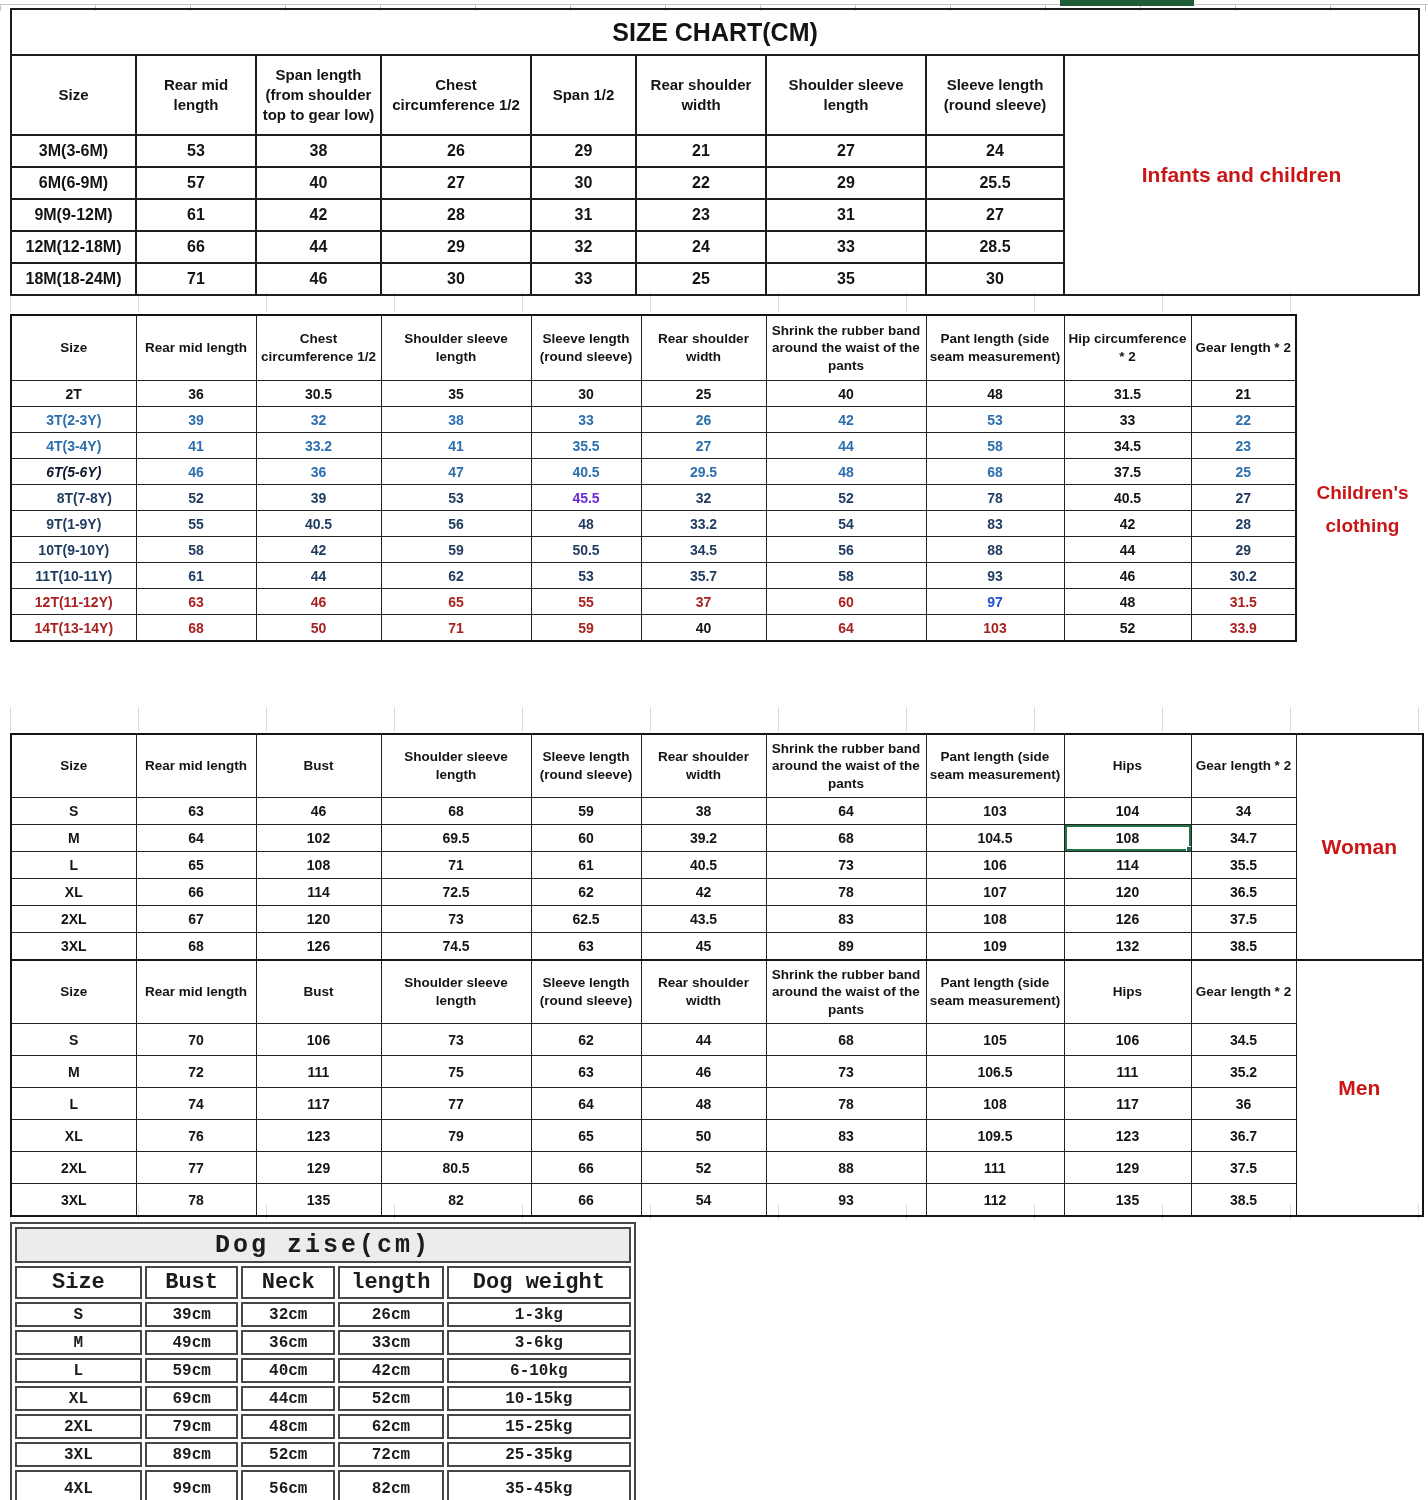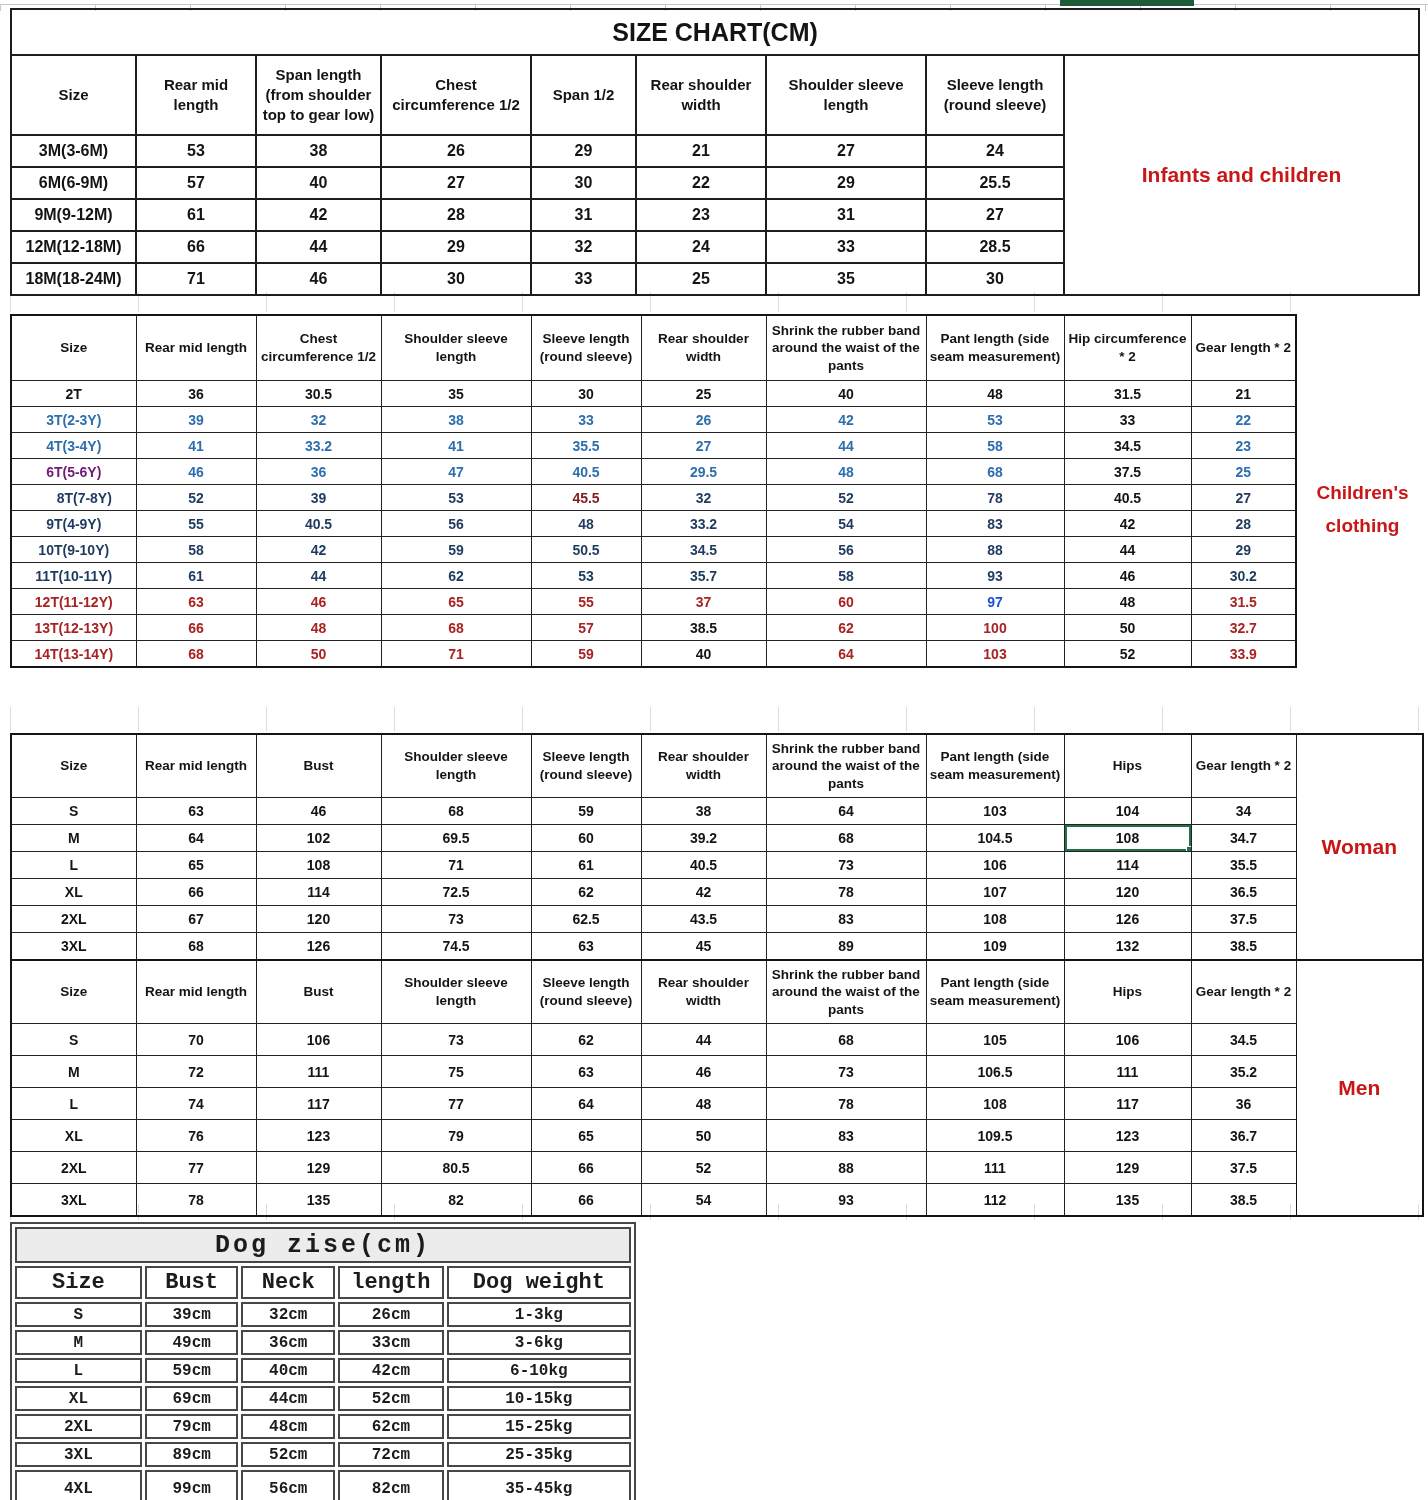--- a/index.html
+++ b/index.html
@@ -210,45 +210,45 @@
         <td style="color: rgb(45, 111, 174);">33.2</td>
         <td style="color: rgb(45, 111, 174);">41</td>
         <td style="color: rgb(45, 111, 174);">35.5</td>
         <td style="color: rgb(45, 111, 174);">27</td>
         <td style="color: rgb(45, 111, 174);">44</td>
         <td style="color: rgb(45, 111, 174);">58</td>
         <td style="color: rgb(20, 20, 20);">34.5</td>
         <td style="color: rgb(45, 111, 174);">23</td>
       </tr>
       <tr class="data">
-        <td style="color: #701a75;">6T(5-6Y)</td>
+        <td style="color: #0f172a; font-style: italic;">6T(5-6Y)</td>
         <td style="color: rgb(45, 111, 174);">46</td>
         <td style="color: rgb(45, 111, 174);">36</td>
         <td style="color: rgb(45, 111, 174);">47</td>
         <td style="color: rgb(45, 111, 174);">40.5</td>
         <td style="color: rgb(45, 111, 174);">29.5</td>
         <td style="color: rgb(45, 111, 174);">48</td>
         <td style="color: rgb(45, 111, 174);">68</td>
         <td style="color: rgb(20, 20, 20);">37.5</td>
         <td style="color: rgb(45, 111, 174);">25</td>
       </tr>
       <tr class="data">
         <td style="color: rgb(31, 58, 95); padding-left: 24px;">8T(7-8Y)</td>
         <td style="color: rgb(31, 58, 95);">52</td>
         <td style="color: rgb(31, 58, 95);">39</td>
         <td style="color: rgb(31, 58, 95);">53</td>
-        <td style="color: #7f1d1d;">45.5</td>
+        <td style="color: #6d28d9;">45.5</td>
         <td style="color: rgb(31, 58, 95);">32</td>
         <td style="color: rgb(31, 58, 95);">52</td>
         <td style="color: rgb(31, 58, 95);">78</td>
         <td style="color: rgb(20, 20, 20);">40.5</td>
         <td style="color: rgb(31, 58, 95);">27</td>
       </tr>
       <tr class="data">
-        <td style="color: rgb(31, 58, 95);">9T(4-9Y)</td>
+        <td style="color: rgb(31, 58, 95);">9T(1-9Y)</td>
         <td style="color: rgb(31, 58, 95);">55</td>
         <td style="color: rgb(31, 58, 95);">40.5</td>
         <td style="color: rgb(31, 58, 95);">56</td>
         <td style="color: rgb(31, 58, 95);">48</td>
         <td style="color: rgb(31, 58, 95);">33.2</td>
         <td style="color: rgb(31, 58, 95);">54</td>
         <td style="color: rgb(31, 58, 95);">83</td>
         <td style="color: rgb(20, 20, 20);">42</td>
         <td style="color: rgb(31, 58, 95);">28</td>
       </tr>
@@ -280,32 +280,20 @@
         <td style="color: rgb(169, 34, 34);">12T(11-12Y)</td>
         <td style="color: rgb(169, 34, 34);">63</td>
         <td style="color: rgb(169, 34, 34);">46</td>
         <td style="color: rgb(169, 34, 34);">65</td>
         <td style="color: rgb(169, 34, 34);">55</td>
         <td style="color: rgb(169, 34, 34);">37</td>
         <td style="color: rgb(169, 34, 34);">60</td>
         <td style="color: #1d4ed8;">97</td>
         <td style="color: rgb(20, 20, 20);">48</td>
         <td style="color: rgb(169, 34, 34);">31.5</td>
-      </tr>
-      <tr class="data">
-        <td style="color: rgb(169, 34, 34);">13T(12-13Y)</td>
-        <td style="color: rgb(169, 34, 34);">66</td>
-        <td style="color: rgb(169, 34, 34);">48</td>
-        <td style="color: rgb(169, 34, 34);">68</td>
-        <td style="color: rgb(169, 34, 34);">57</td>
-        <td style="color: rgb(20, 20, 20);">38.5</td>
-        <td style="color: rgb(169, 34, 34);">62</td>
-        <td style="color: rgb(169, 34, 34);">100</td>
-        <td style="color: rgb(20, 20, 20);">50</td>
-        <td style="color: rgb(169, 34, 34);">32.7</td>
       </tr>
       <tr class="data">
         <td style="color: rgb(169, 34, 34);">14T(13-14Y)</td>
         <td style="color: rgb(169, 34, 34);">68</td>
         <td style="color: rgb(169, 34, 34);">50</td>
         <td style="color: rgb(169, 34, 34);">71</td>
         <td style="color: rgb(169, 34, 34);">59</td>
         <td style="color: rgb(20, 20, 20);">40</td>
         <td style="color: rgb(169, 34, 34);">64</td>
         <td style="color: rgb(169, 34, 34);">103</td>

